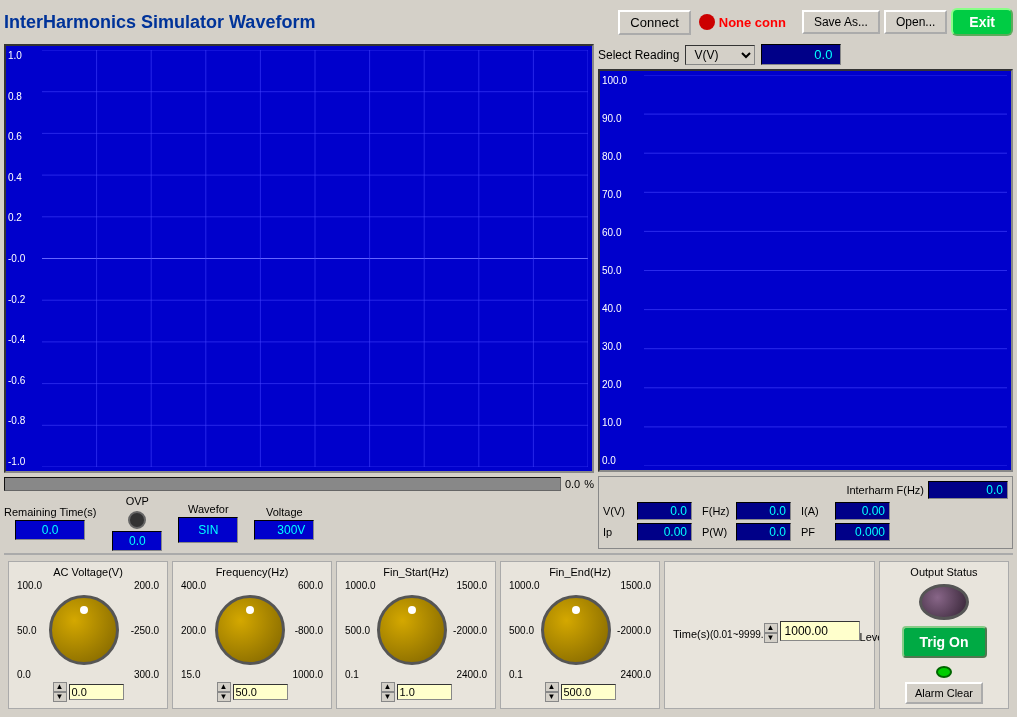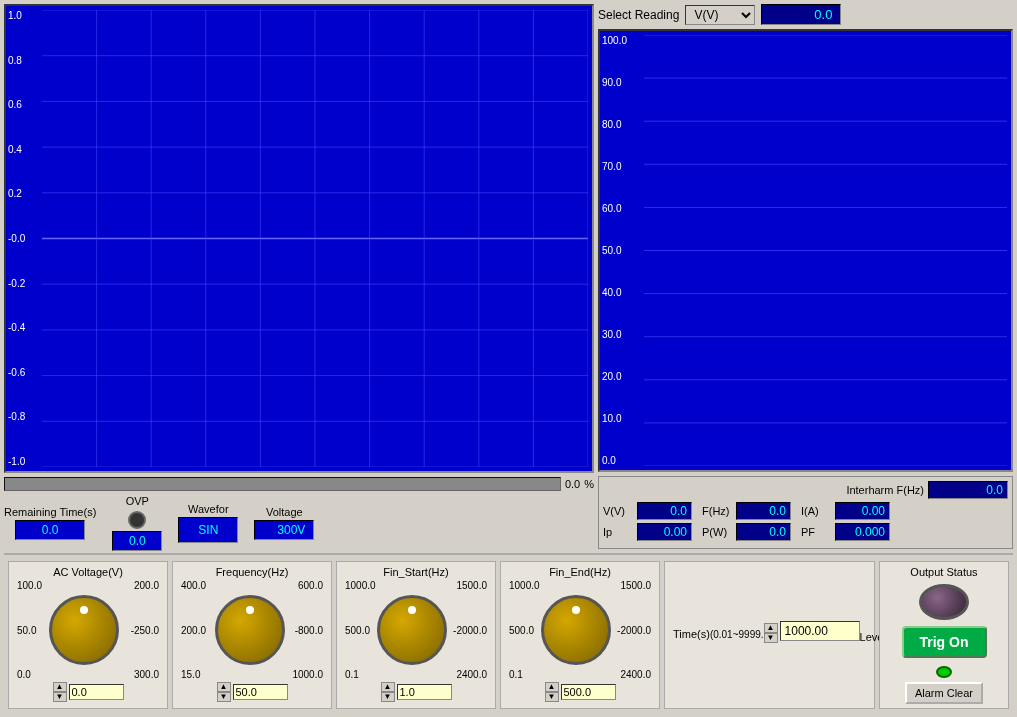--- a/index.html
+++ b/index.html
@@ -448,20 +448,29 @@
       padding: 3px 8px;
       font-size: 11px;
       cursor: pointer;
     }
   </style>
 </head>
 <body>
 
 <div class="main-container">
 
+  <div class="header">
+    <div class="app-title">InterHarmonics Simulator Waveform</div>
+    <button class="connect-btn">Connect</button>
+    <span class="conn-indicator"></span>
+    <span class="conn-label">None conn</span>
+    <button class="save-btn">Save As...</button>
+    <button class="open-btn">Open...</button>
+    <button class="exit-btn">Exit</button>
+  </div>
 
   <div class="middle">
 
     <div class="left-panel">
       <div class="waveform-chart">
         <div class="y-axis-labels">
           <span>1.0</span>
           <span>0.8</span>
           <span>0.6</span>
           <span>0.4</span>

